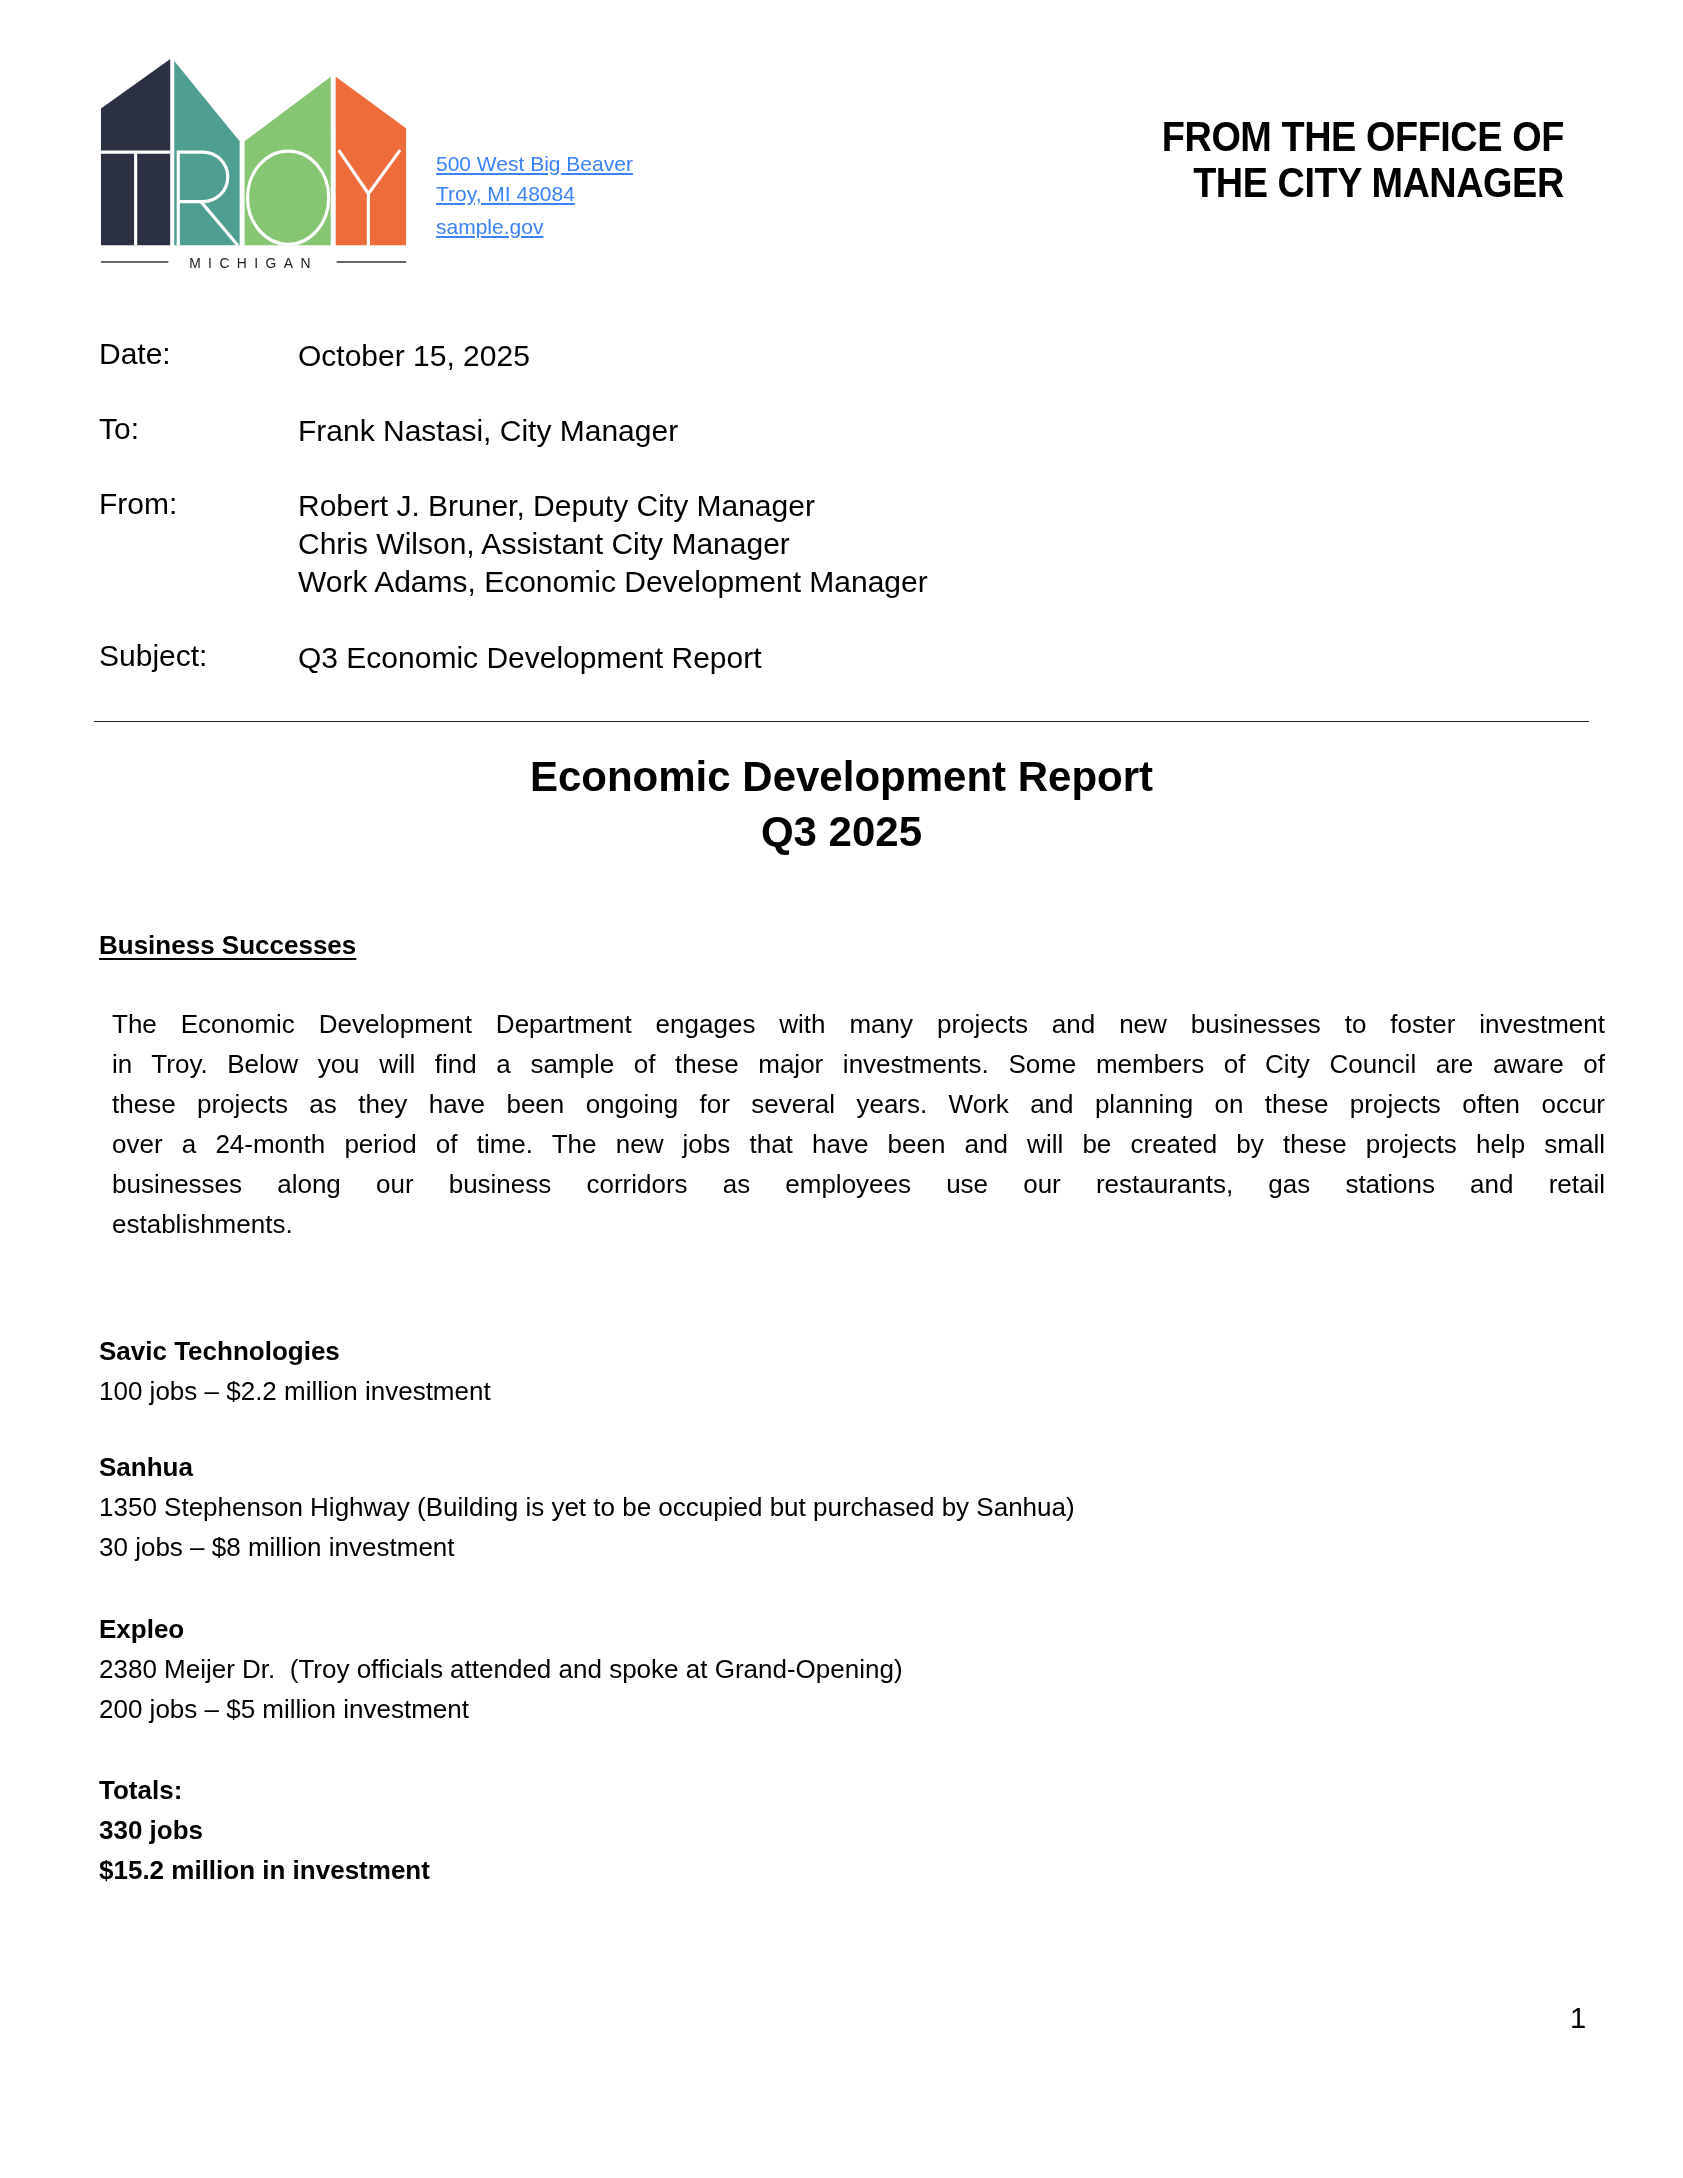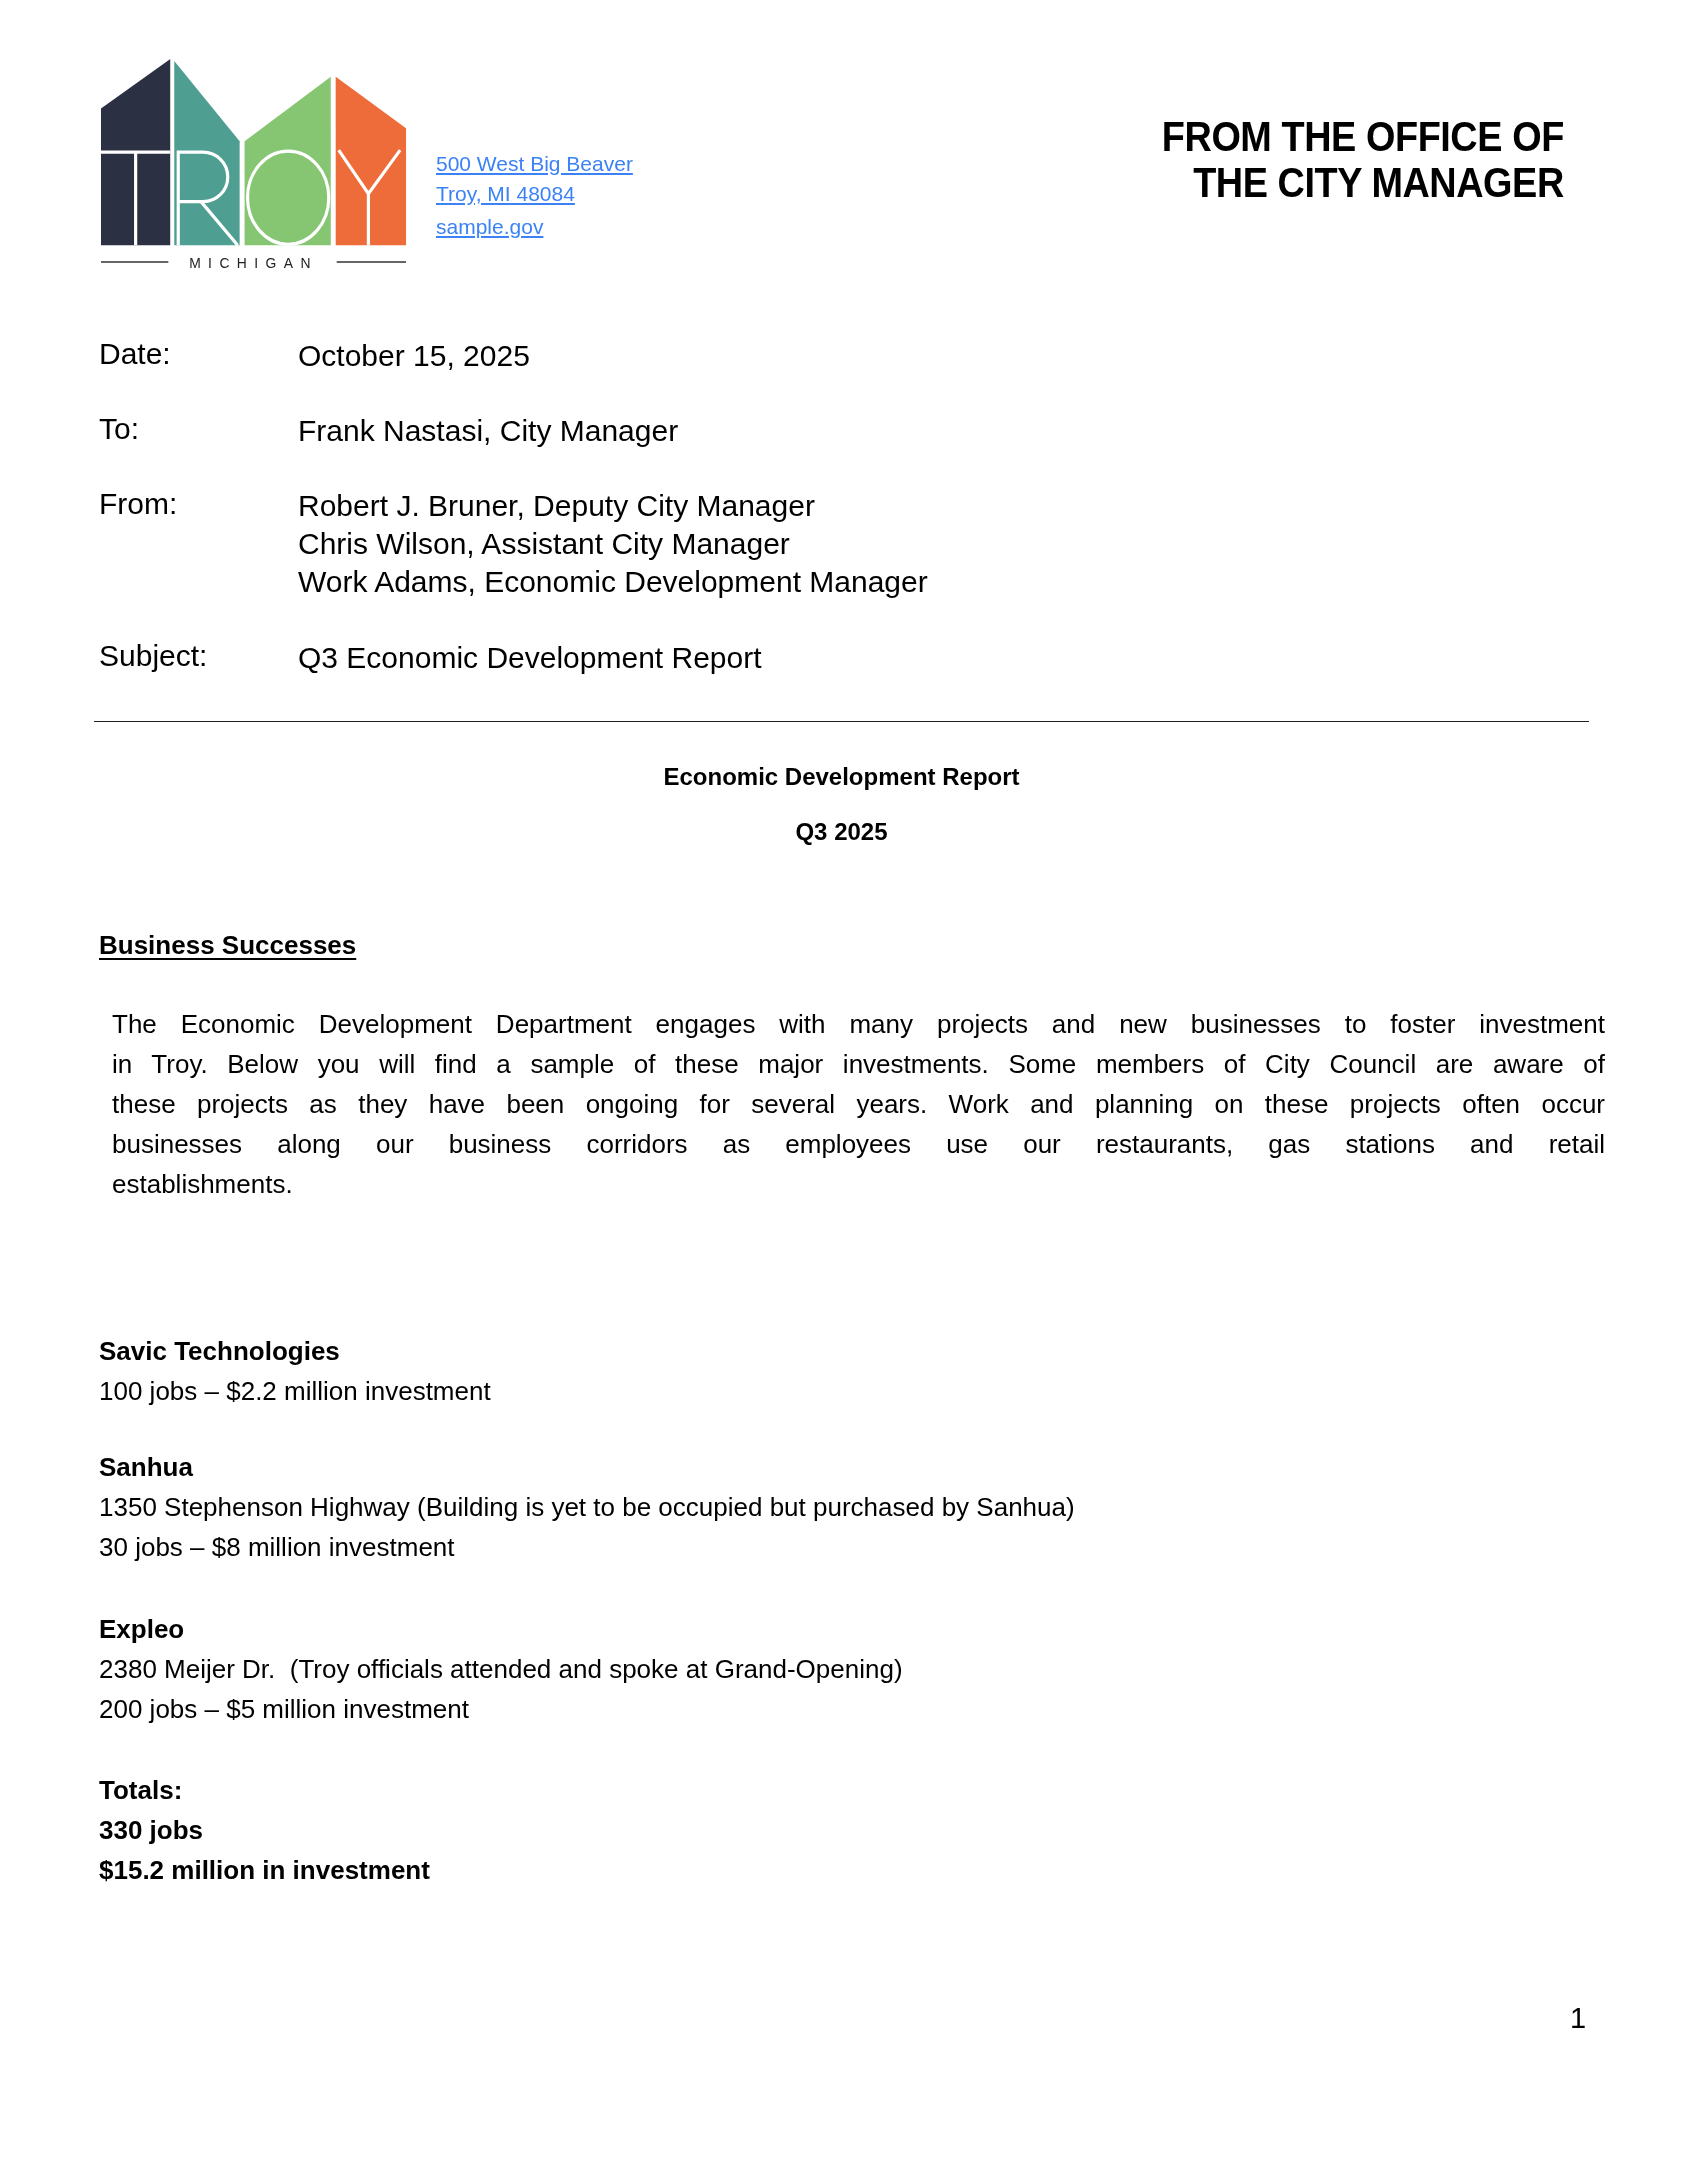--- a/index.html
+++ b/index.html
@@ -10,21 +10,21 @@
   .address { left:436px; top:149px; font-family:"Liberation Sans", sans-serif; font-size:21px; color:#3b82f6; line-height:30px;text-decoration:underline; }
   .address div { white-space:nowrap; }
   .address .web { margin-top:3px; }
   .office { right:119px; top:113px; text-align:right; font-family:"Liberation Sans", sans-serif; font-weight:bold; font-size:43px; line-height:46px; letter-spacing:-0.5px; transform-origin:right top; transform:scaleX(0.88); }
   .office div { white-space:nowrap; }
   .memo { left:99px; top:337px; font-family:"Liberation Sans", sans-serif; font-size:30px; }
   .memo-row { position:relative; }
   .memo-label { position:absolute; left:0; top:0; white-space:nowrap; }
   .memo-value { position:absolute; left:199px; top:0; white-space:nowrap; line-height:38px; }
   .rule { left:94px; top:721px; width:1495px; height:0; border-top:1.6px solid #222; }
-  .title { left:0; width:1683px; text-align:center; font-family:"Liberation Sans", sans-serif; font-weight:bold; font-size:24px; line-height:40px; }
+  .title { left:0; width:1683px; text-align:center; font-family:"Liberation Sans", sans-serif; font-weight:bold; font-size:42px; line-height:40px; }
   .body-text { font-family:"Liberation Sans", sans-serif; font-size:26px; line-height:40px; }
   .heading { left:99px; top:925px; font-weight:bold; text-decoration:underline; text-decoration-thickness:2px; text-underline-offset:4px; font-size:26px; }
   .para { left:112px; top:1004px; width:1493px; }
   .para .line { text-align:justify; text-align-last:justify; white-space:nowrap; overflow:visible; height:40px; }
   .para .line.last { text-align-last:left; }
   .project { left:99px; }
   .project .name { font-weight:bold; }
   .totals { left:99px; top:1770px; font-weight:bold; }
   .page-num { left:1570px; top:2002px; font-family:"Liberation Sans", sans-serif; font-size:29px; }
 </style>
@@ -100,20 +100,21 @@
 
 <div class="abs title" style="top:757px;">Economic Development Report</div>
 <div class="abs title" style="top:812px;">Q3 2025</div>
 
 <div class="abs body-text heading">Business Successes</div>
 
 <div class="abs body-text para">
   <div class="line">The Economic Development Department engages with many projects and new businesses to foster investment</div>
   <div class="line">in Troy. Below you will find a sample of these major investments. Some members of City Council are aware of</div>
   <div class="line">these projects as they have been ongoing for several years. Work and planning on these projects often occur</div>
+  <div class="line">over a 24-month period of time. The new jobs that have been and will be created by these projects help small</div>
   <div class="line">businesses along our business corridors as employees use our restaurants, gas stations and retail</div>
   <div class="line last">establishments.</div>
 </div>
 
 <div class="abs body-text project" style="top:1287px;margin-top:44px;">
   <div class="name">Savic Technologies</div>
   <div>100 jobs – $2.2 million investment</div>
 </div>
 <div class="abs body-text project" style="top:1447px;">
   <div class="name">Sanhua</div>

